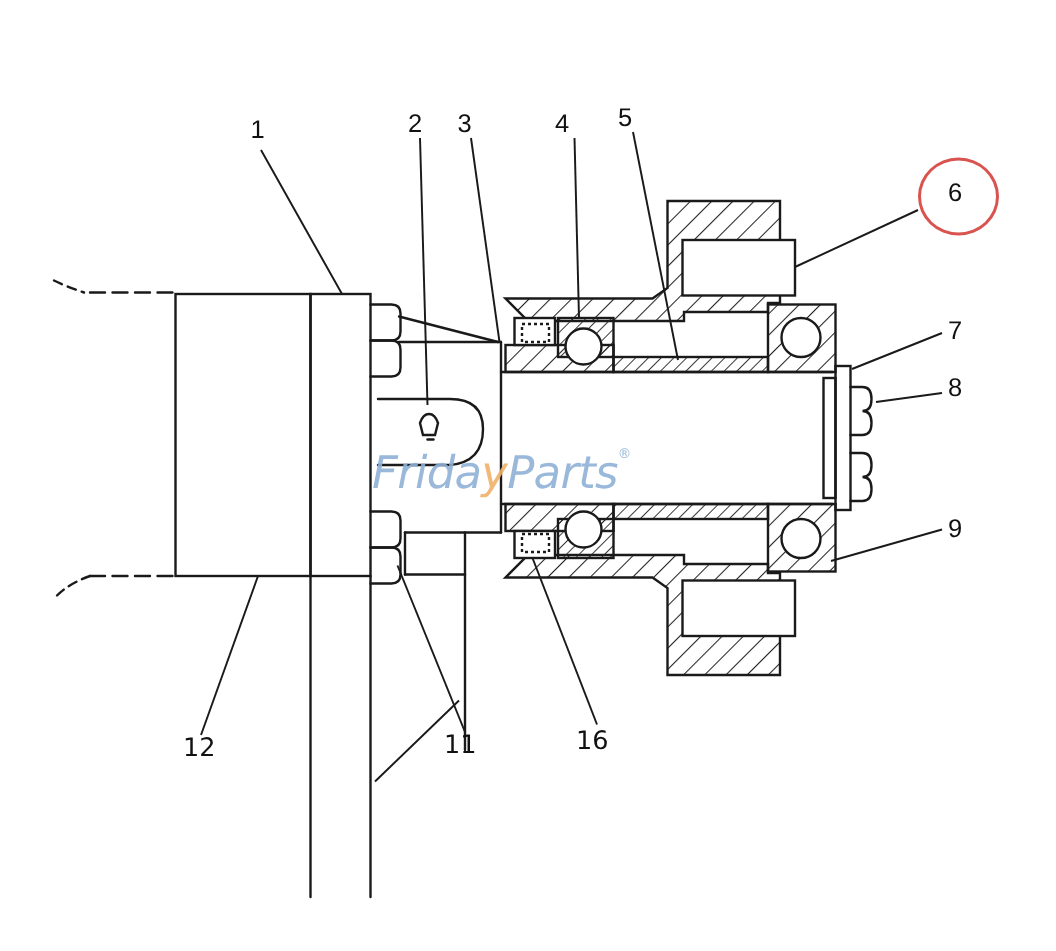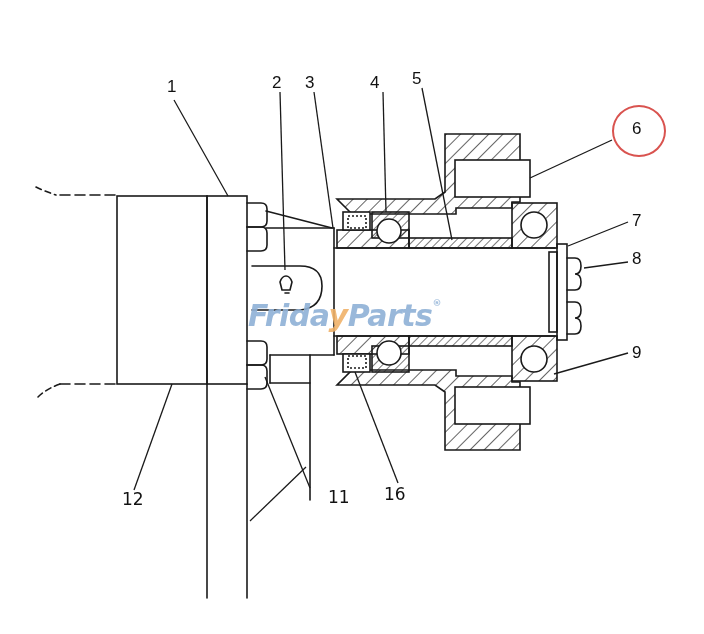--- a/index.html
+++ b/index.html
@@ -1,20 +1,20 @@
 <!DOCTYPE html>
 <html><head>
 <meta charset="utf-8">
 <style>
   html, body { margin: 0; padding: 0; background: #ffffff; }
   body { width: 704px; height: 634px; position: relative; overflow: hidden; font-family: "Liberation Sans", sans-serif; }
   #diagram { position: absolute; left: 0; top: 0; }
   .callout { position: absolute; font-family: "Liberation Sans", sans-serif; font-size: 17px; color: #111; line-height: 1; }
   .callout.roman { font-family: "DejaVu Sans", sans-serif; font-size: 17px; }
-  .watermark { position: absolute; left: 248px; top: 298px; font-family: "DejaVu Sans", sans-serif; font-weight: bold; font-style: italic; font-size: 30px; letter-spacing: -0.5px; color: #8fb1d6; opacity: 0.9; white-space: nowrap; }
+  .watermark { position: absolute; left: 248px; top: 298px; font-family: "DejaVu Sans", sans-serif; font-weight: normal; font-style: italic; font-size: 30px; letter-spacing: -0.5px; color: #8fb1d6; opacity: 0.9; white-space: nowrap; }
   .watermark .wm-y { color: #f0b26a; }
   .watermark .wm-reg { font-size: 9px; vertical-align: top; font-style: normal; color: #8fb1d6; }
   .highlight-circle { position: absolute; left: 612px; top: 105px; width: 54px; height: 52px; border: 2px solid #d9534f; border-radius: 50%; box-sizing: border-box; }
 </style>
 </head>
 <body>
 
 <svg id="diagram" width="704" height="634" viewBox="0 0 704 634" xmlns="http://www.w3.org/2000/svg">
   <defs>
     <pattern id="hatch" patternUnits="userSpaceOnUse" width="10" height="10" patternTransform="rotate(45)">
@@ -112,14 +112,14 @@
 <span class="callout" style="left:167px;top:78px;">1</span>
 <span class="callout" style="left:272px;top:74px;">2</span>
 <span class="callout" style="left:305px;top:74px;">3</span>
 <span class="callout" style="left:370px;top:74px;">4</span>
 <span class="callout" style="left:412px;top:70px;">5</span>
 <span class="callout" style="left:632px;top:120px;">6</span>
 <span class="callout" style="left:632px;top:212px;">7</span>
 <span class="callout" style="left:632px;top:250px;">8</span>
 <span class="callout" style="left:632px;top:344px;">9</span>
 <span class="callout roman" style="left:384px;top:486px;">16</span>
-<span class="callout roman" style="left:328px;top:489px;">11</span>
+<span class="callout roman" style="left:296px;top:489px;">11</span>
 <span class="callout roman" style="left:122px;top:491px;">12</span>
 
 </body></html>

